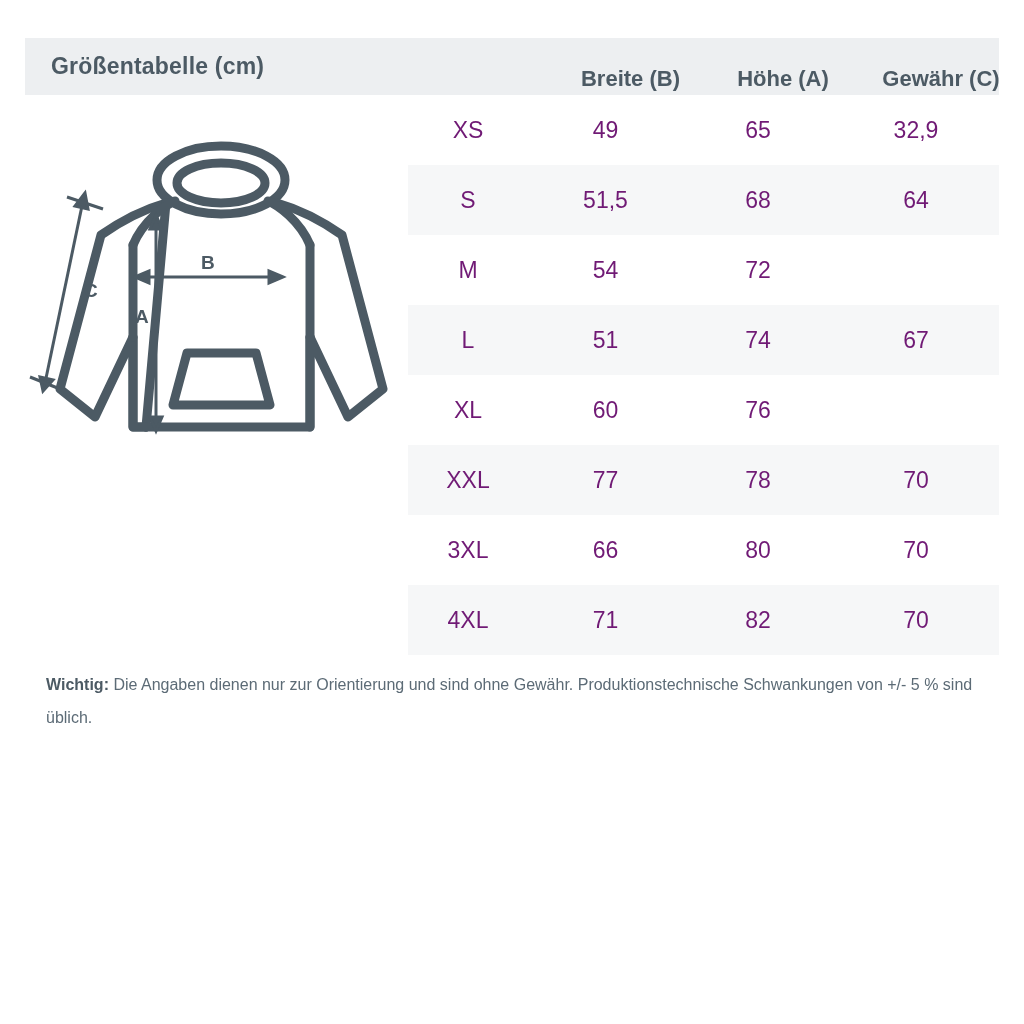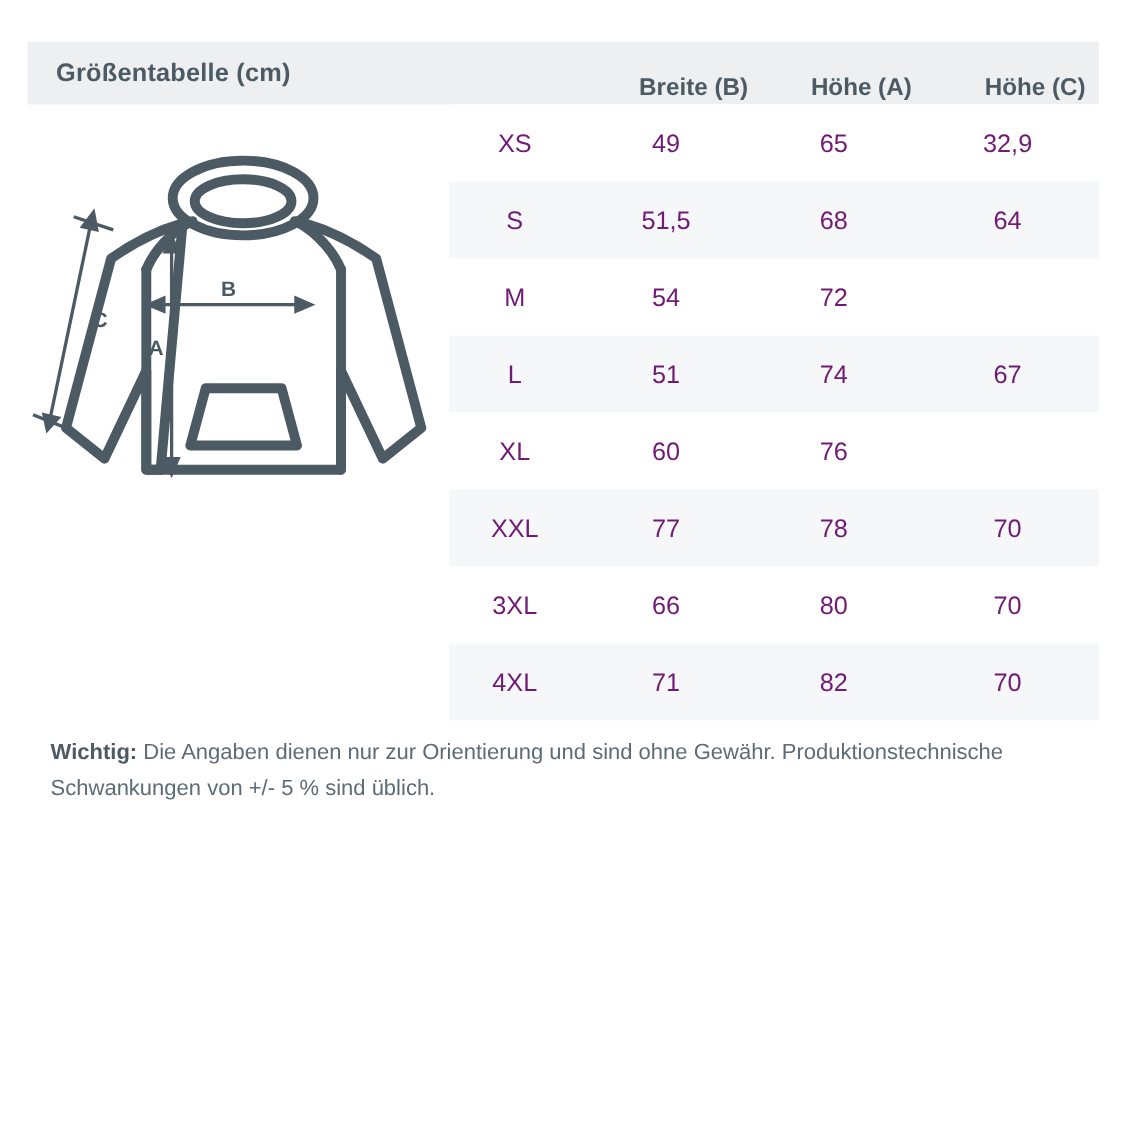--- a/index.html
+++ b/index.html
@@ -95,41 +95,41 @@
     width: 383px;
     height: 545px;
   }
 
   
   .note {
     position: absolute;
     left: 46px;
     top: 668px;
     width: 950px;
-    font-size: 20px;
+    font-size: 16px;
     line-height: 33px;
     color: #5c6b76;
   }
   .note b {
     color: #4c5a64;
     font-weight: bold;
   }
 </style>
 </head>
 <body>
 
 <div class="page">
 
   <div class="header-band">
     <div class="header-title">Größentabelle (cm)</div>
     <div class="header-cols">
       <div class="hcol size"></div>
       <div class="hcol width">Breite (B)</div>
       <div class="hcol height">Höhe (A)</div>
-      <div class="hcol sleeve">Höhe (C)</div>
+      <div class="hcol sleeve">Gewähr (C)</div>
     </div>
   </div>
 
   <div class="illustration">
     <svg viewBox="0 0 383 545" width="383" height="545" xmlns="http://www.w3.org/2000/svg">
       <g fill="none" stroke="#4c5a64" stroke-width="9" stroke-linejoin="round" stroke-linecap="round">
 
         <ellipse cx="196" cy="75" rx="64" ry="34"></ellipse>
         <ellipse cx="196" cy="78" rx="44" ry="20"></ellipse>
 

